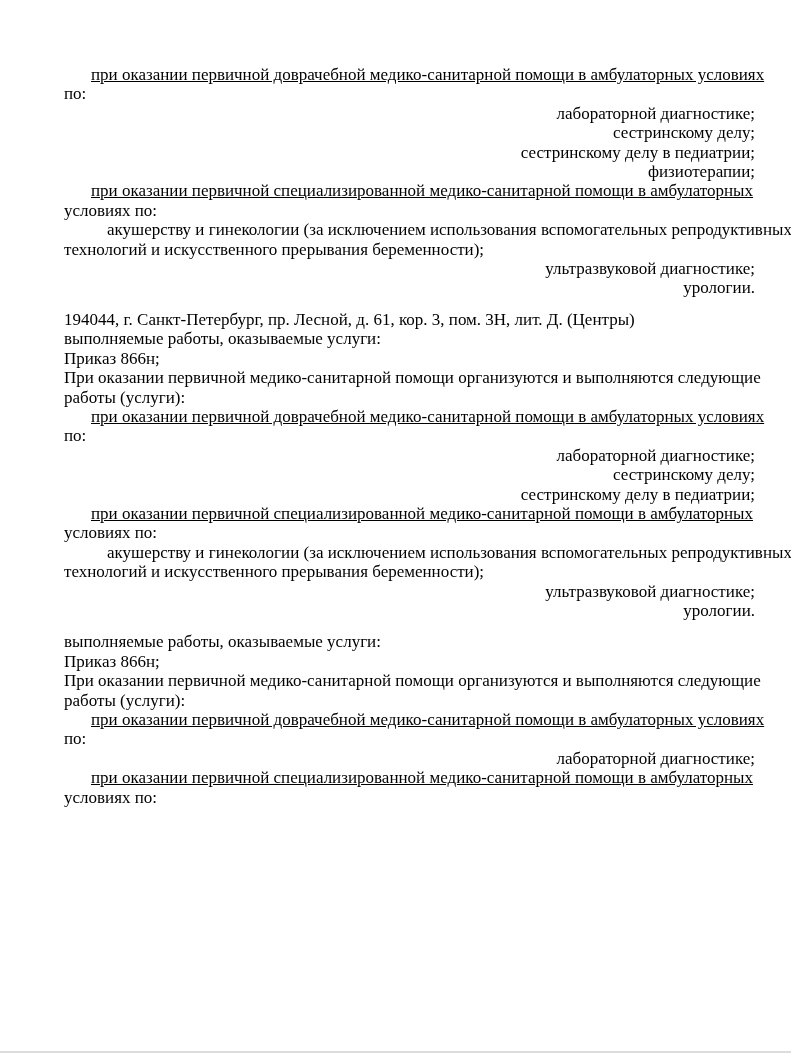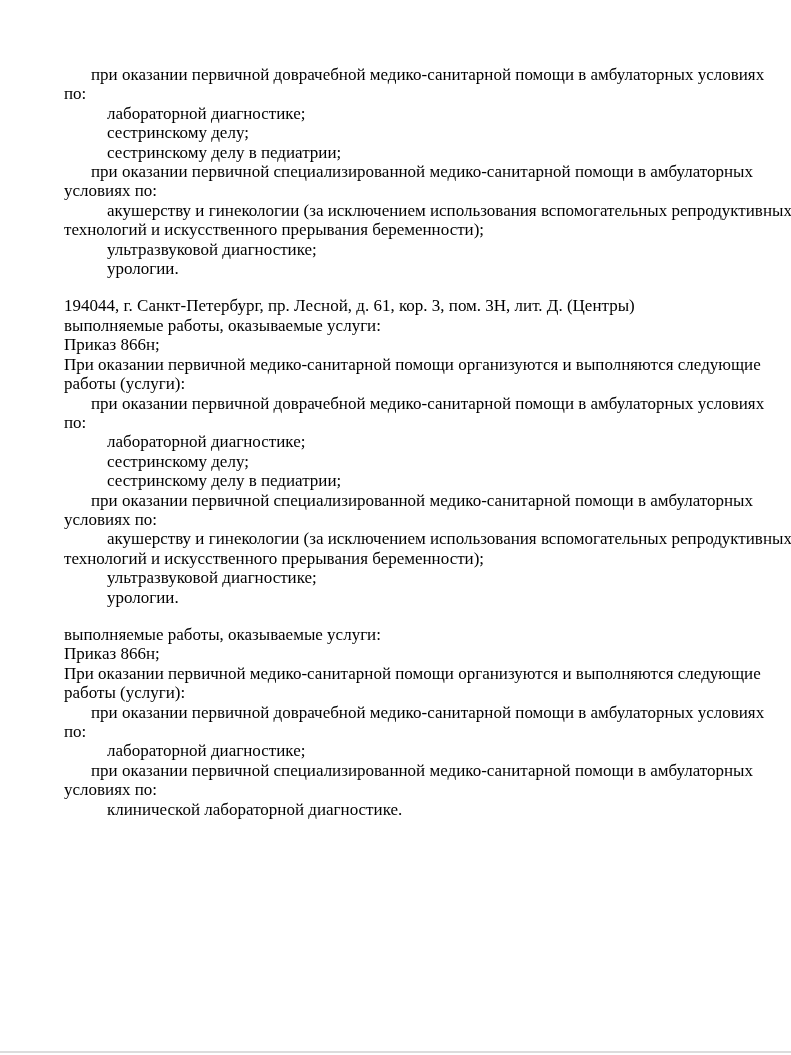--- a/index.html
+++ b/index.html
@@ -14,47 +14,48 @@
     background: #ffffff;
     color: #000000;
     font-family: "Liberation Serif", "DejaVu Serif", serif;
     font-size: 17px;
     line-height: 19.4px;
   }
   .doc {
     padding: 65px 36px 0 64px;
   }
   .section { margin: 0; }
-  .section + .section { margin-top: 18px; } 
+  .section + .section { margin-top: 12px; } 
   .ln {
     white-space: pre;
     margin: 0;
   }
   .i0 { padding-left: 0; font-family: Liberation Serif, serif; }
-  .i1 { padding-left: 27px; }  
-  .i2 { padding-left: 43px; }  
+  .i1 { padding-left: 27px; text-decoration: underline; }  
+  .i2 { padding-left: 43px; text-align: right; }  
   .divider {
     position: absolute;
     left: 0;
     top: 1051px;
     width: 791px;
     height: 2px;
     background: #dcdcdc;
   }
 </style>
 </head>
 <body style="background: rgb(255, 255, 255); color: rgb(0, 0, 0);">
 
 <main class="doc" id="doc-root">
     <div class="section">
       <div class="ln i1">при оказании первичной доврачебной медико-санитарной помощи в амбулаторных условиях</div>
       <div class="ln i0">по:</div>
       <div class="ln i2">лабораторной диагностике;</div>
       <div class="ln i2">сестринскому делу;</div>
       <div class="ln i2">сестринскому делу в педиатрии;</div>
+      <div class="ln i2">физиотерапии;</div>
       <div class="ln i1">при оказании первичной специализированной медико-санитарной помощи в амбулаторных</div>
       <div class="ln i0">условиях по:</div>
       <div class="ln i2">акушерству и гинекологии (за исключением использования вспомогательных репродуктивных</div>
       <div class="ln i0">технологий и искусственного прерывания беременности);</div>
       <div class="ln i2">ультразвуковой диагностике;</div>
       <div class="ln i2">урологии.</div>
     </div>
     <div class="section">
       <div class="ln i0">194044, г. Санкт-Петербург, пр. Лесной, д. 61, кор. 3, пом. 3Н, лит. Д. (Центры)</div>
       <div class="ln i0">выполняемые работы, оказываемые услуги:</div>
@@ -76,17 +77,16 @@
     <div class="section">
       <div class="ln i0">выполняемые работы, оказываемые услуги:</div>
       <div class="ln i0">Приказ 866н;</div>
       <div class="ln i0">При оказании первичной медико-санитарной помощи организуются и выполняются следующие</div>
       <div class="ln i0">работы (услуги):</div>
       <div class="ln i1">при оказании первичной доврачебной медико-санитарной помощи в амбулаторных условиях</div>
       <div class="ln i0">по:</div>
       <div class="ln i2">лабораторной диагностике;</div>
       <div class="ln i1">при оказании первичной специализированной медико-санитарной помощи в амбулаторных</div>
       <div class="ln i0">условиях по:</div>
-      <div class="ln i2">клинической лабораторной диагностике.</div>
     </div>
   </main>
 
 <div class="divider" id="bottom-divider" style="background: rgb(220, 220, 220);"></div>
 
 </body></html>

